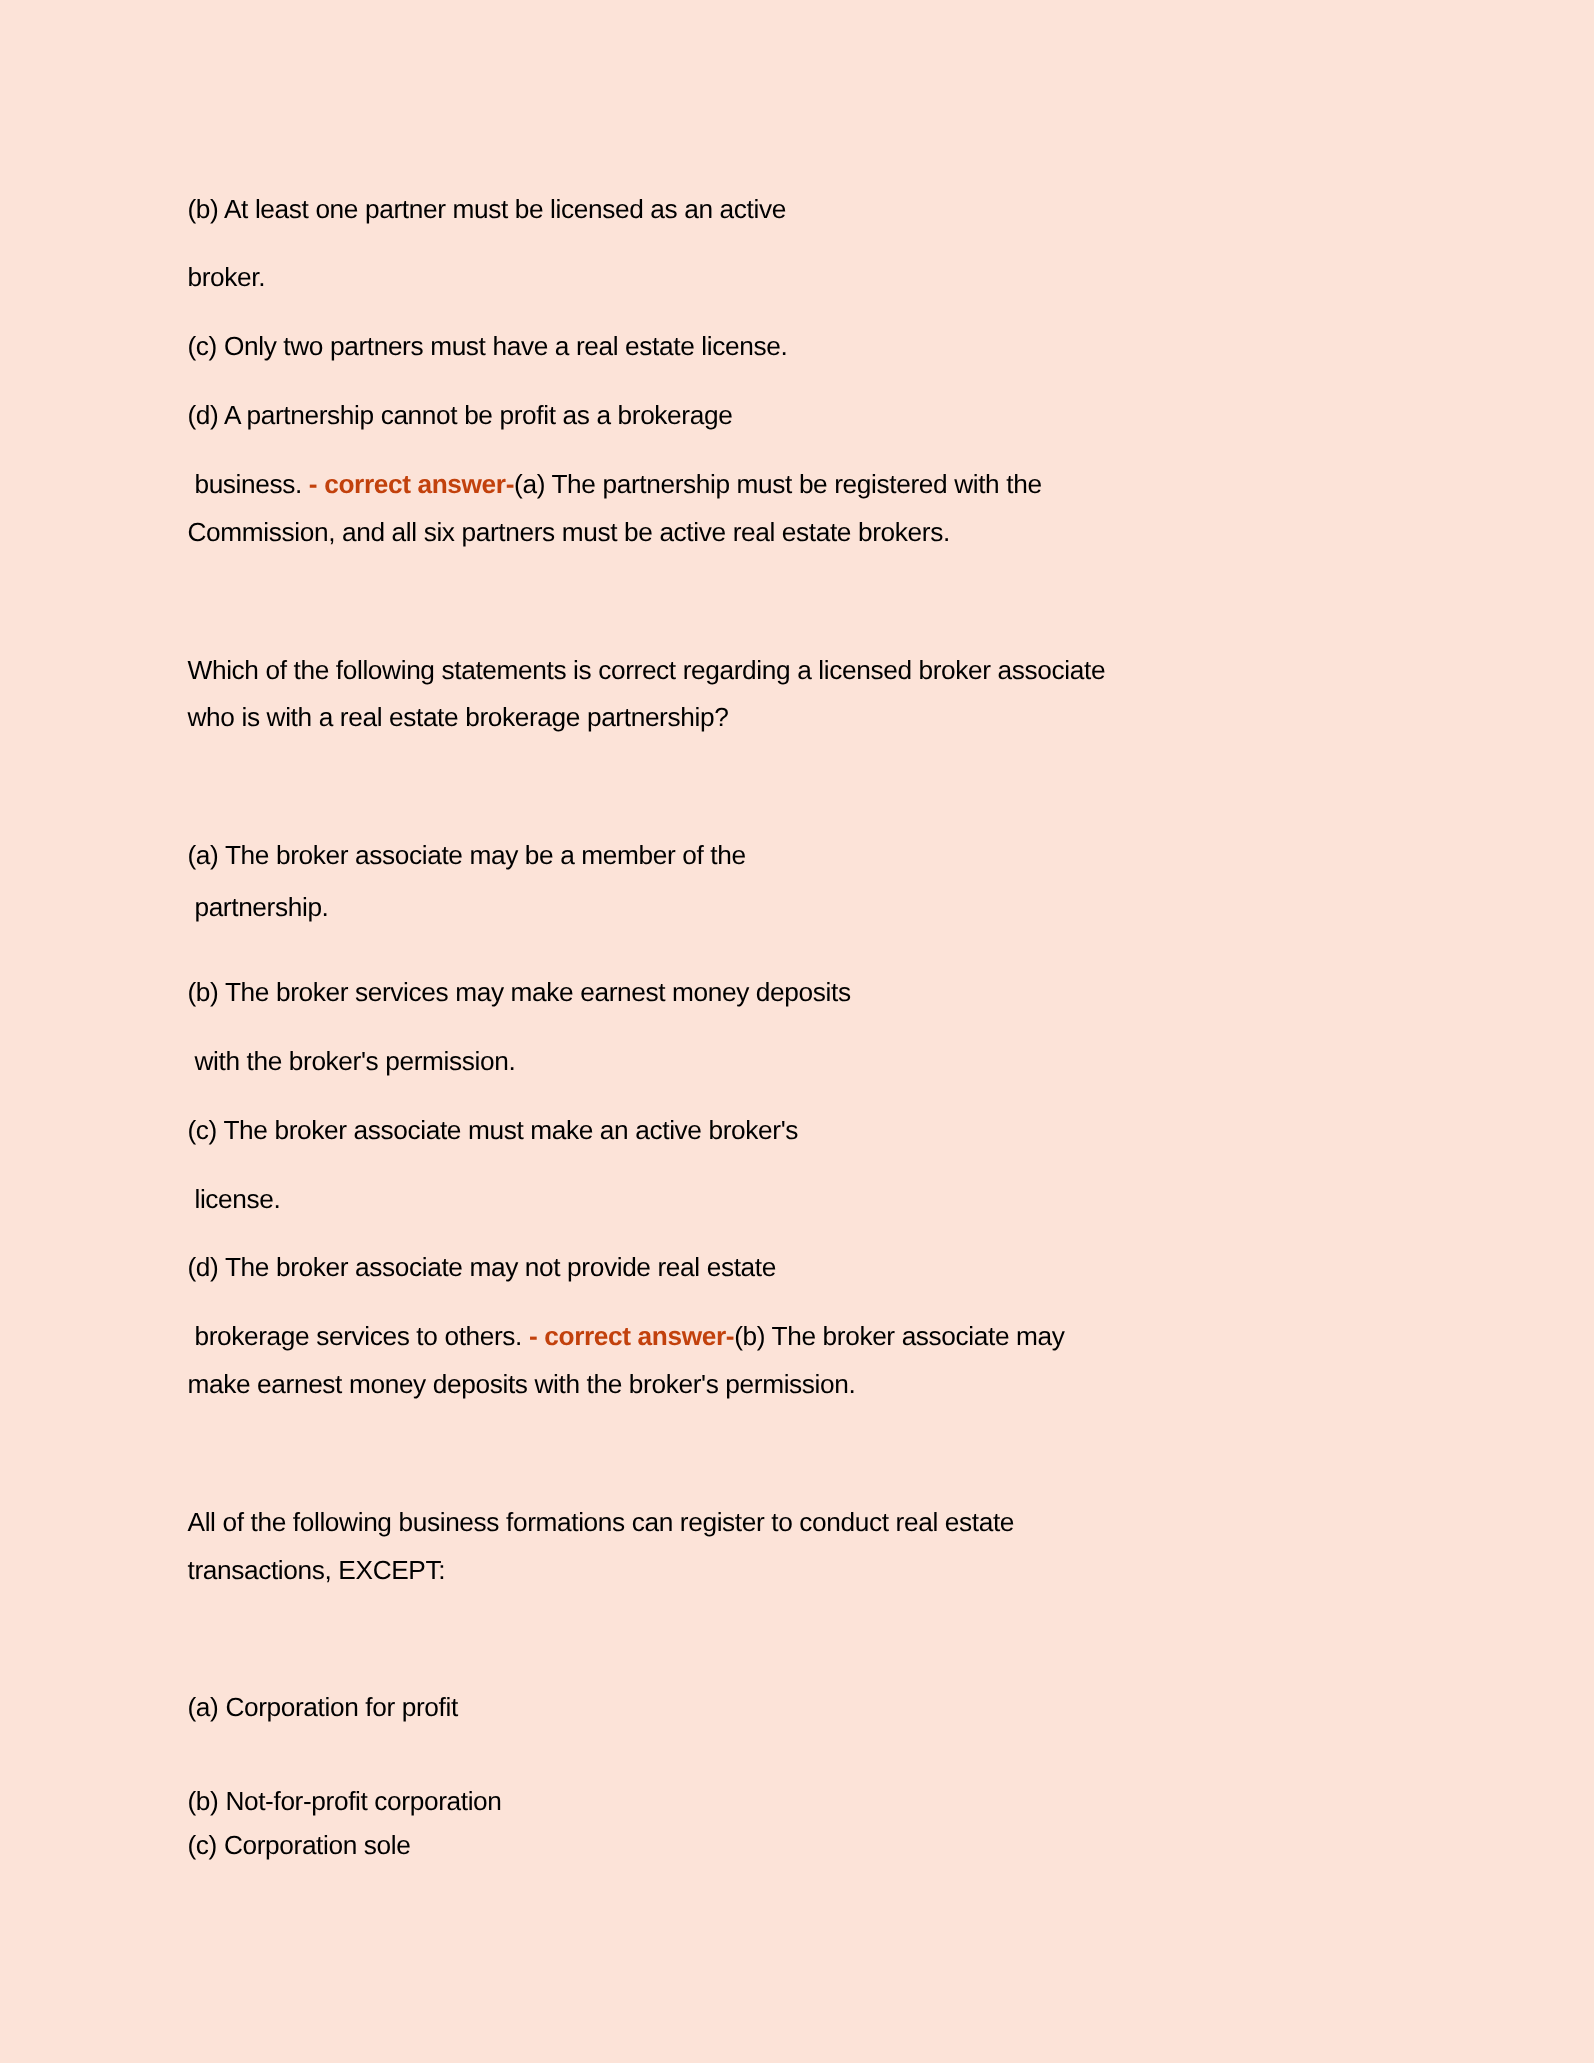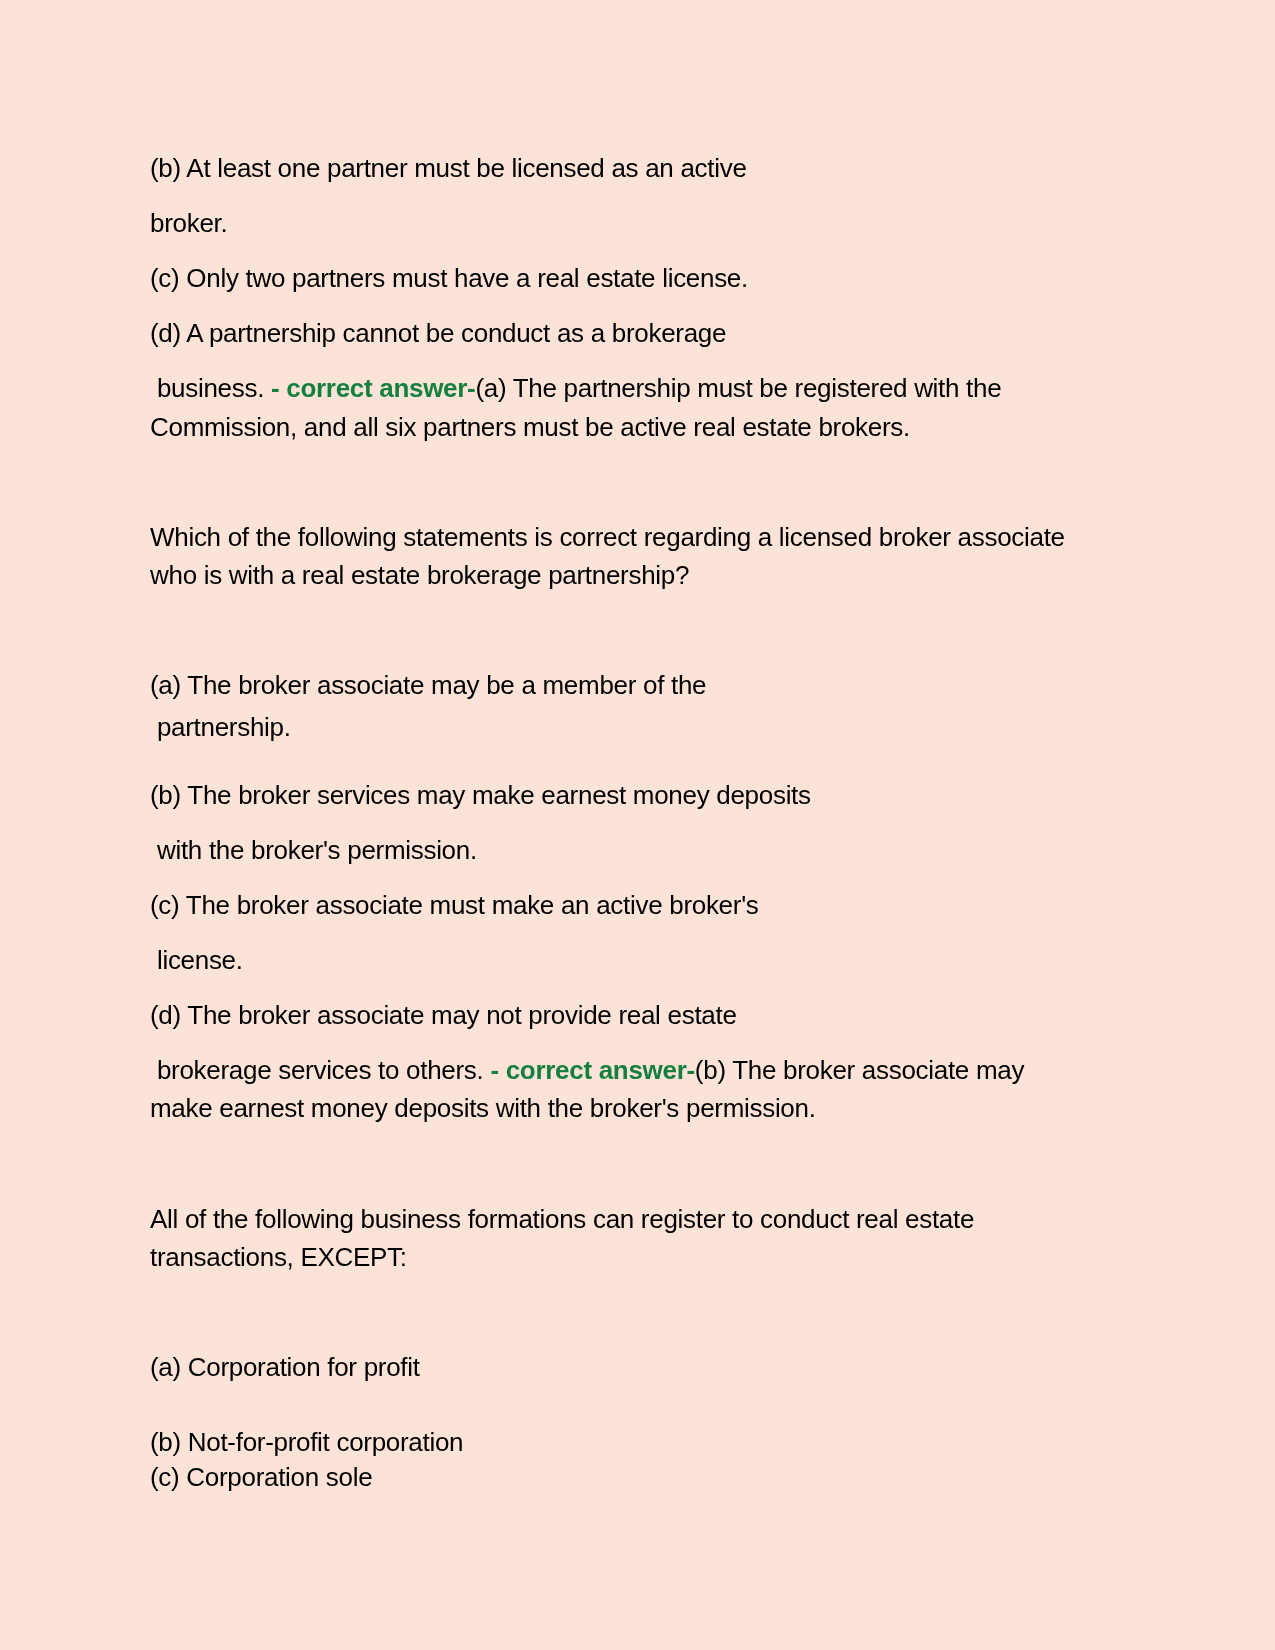--- a/index.html
+++ b/index.html
@@ -7,36 +7,36 @@
       width: 1275px; height: 1650px;
       background: #fce3d8;
       font-family: "Liberation Sans", sans-serif;
       color: #000;
       position: relative;
       overflow: hidden;
     }
     .line {
       position: absolute;
       left: 150px;
-      font-size: 26px;
+      font-size: 21px;
       line-height: 30px;
       white-space: nowrap;
       letter-spacing: -0.3px;
     }
-    .red { color: #15803d; font-weight: bold; }
+    .red { color: #c2410c; font-weight: bold; }
   </style>
 </head>
 <body>
 
 <div>
 
   <div class="line" style="top:153px">(b) At least one partner must be licensed as an active</div>
   <div class="line" style="top:208px"> broker.</div>
   <div class="line" style="top:263px">(c) Only two partners must have a real estate license.</div>
-  <div class="line" style="top:318px">(d) A partnership cannot be conduct as a brokerage</div>
+  <div class="line" style="top:318px">(d) A partnership cannot be profit as a brokerage</div>
   <div class="line" style="top:373px"><span style="white-space:pre"> business. </span><span class="red">- correct answer-</span><span>(a) The partnership must be registered with the</span></div>
   <div class="line" style="top:412px">Commission, and all six partners must be active real estate brokers.</div>
 
   <div class="line" style="top:522px">Which of the following statements is correct regarding a licensed broker associate</div>
   <div class="line" style="top:560px">who is with a real estate brokerage partnership?</div>
 
   <div class="line" style="top:670px">(a) The broker associate may be a member of the</div>
   <div class="line" style="top:712px; white-space:pre"> partnership.</div>
   <div class="line" style="top:780px">(b) The broker services may make earnest money deposits</div>
   <div class="line" style="top:835px; white-space:pre"> with the broker's permission.</div>

